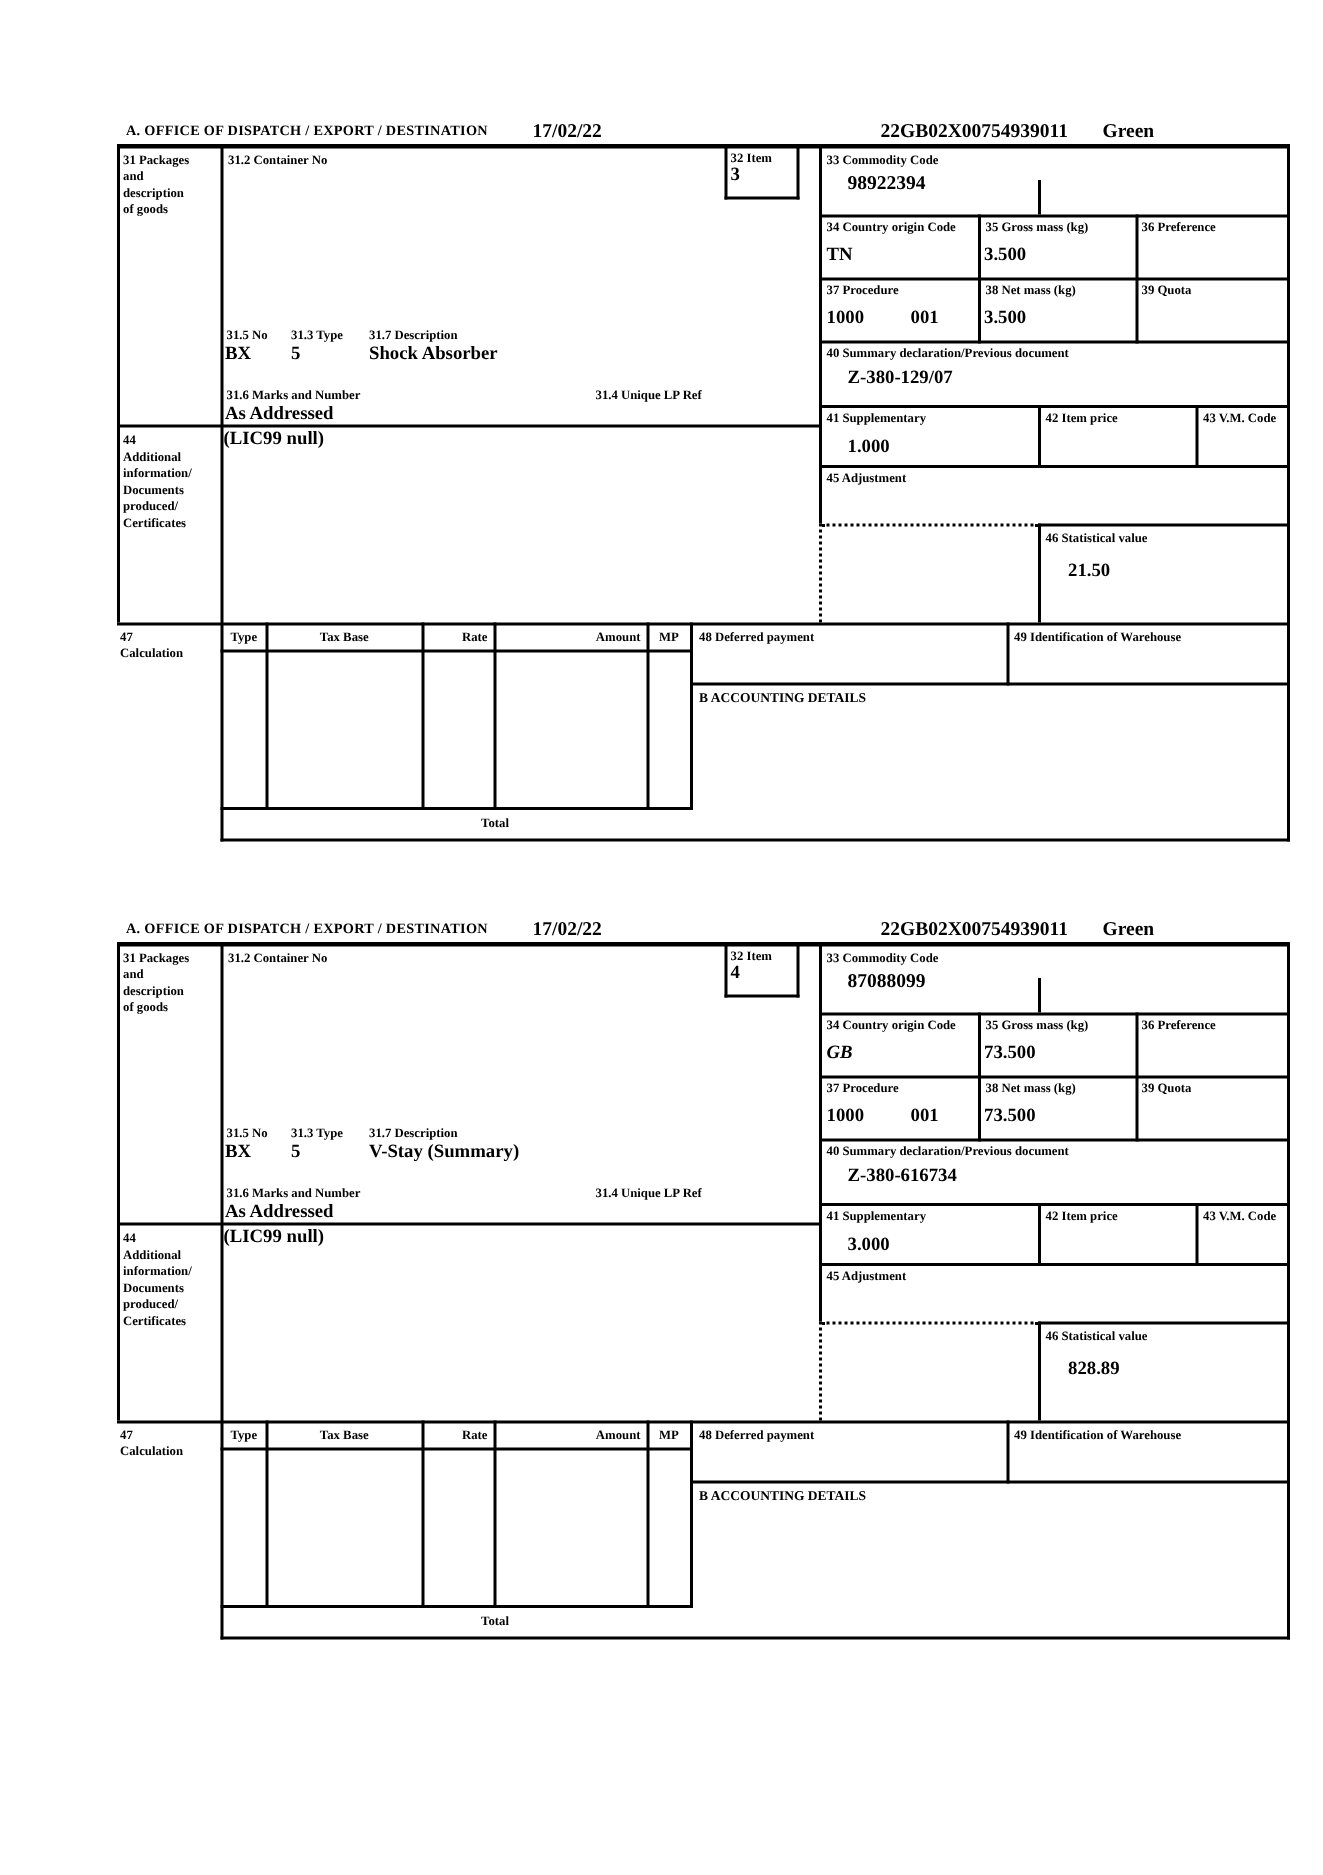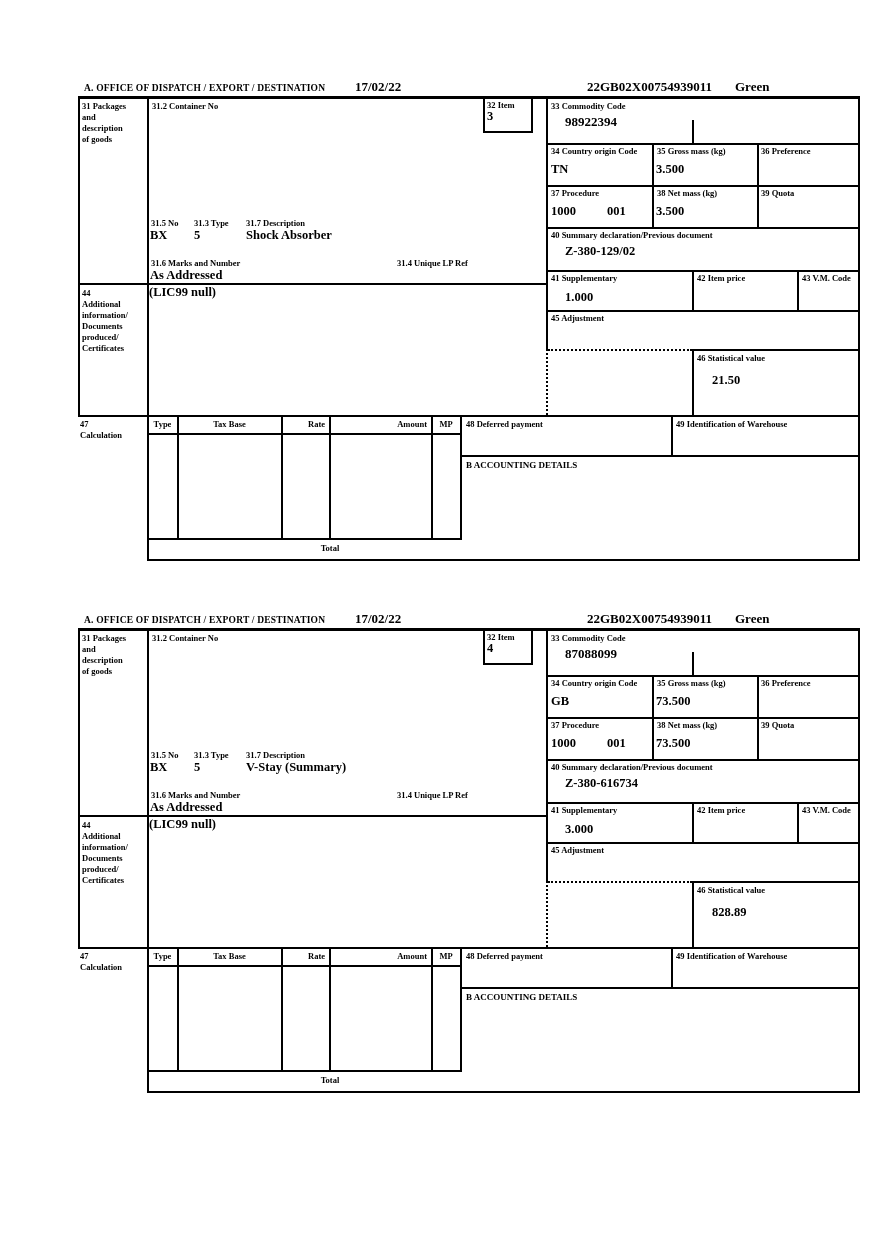--- a/index.html
+++ b/index.html
@@ -92,21 +92,21 @@
     <span class="lbl" style="left:761px; top:64px;">36 Preference</span>
 
     <span class="lbl" style="left:551px; top:106px;">37 Procedure</span>
     <span class="val" style="left:551px; top:122px;">1000</span>
     <span class="val" style="left:607px; top:122px;">001</span>
     <span class="lbl" style="left:657px; top:106px;">38 Net mass (kg)</span>
     <span class="val" style="left:656px; top:122px;">3.500</span>
     <span class="lbl" style="left:761px; top:106px;">39 Quota</span>
 
     <span class="lbl" style="left:551px; top:148px;">40 Summary declaration/Previous document</span>
-    <span class="val" style="left:565px; top:162px;">Z-380-129/02</span>
+    <span class="val" style="left:565px; top:162px;">Z-380-129/07</span>
 
     <span class="lbl" style="left:151px; top:136px;">31.5 No</span>
     <span class="lbl" style="left:194px; top:136px;">31.3 Type</span>
     <span class="lbl" style="left:246px; top:136px;">31.7 Description</span>
     <span class="val" style="left:150px; top:146px;">BX</span>
     <span class="val" style="left:194px; top:146px;">5</span>
     <span class="val" style="left:246px; top:146px;">Shock Absorber</span>
 
     <span class="lbl" style="left:151px; top:176px;">31.6 Marks and Number</span>
     <span class="lbl" style="left:397px; top:176px;">31.4 Unique LP Ref</span>
@@ -194,21 +194,21 @@
 of goods</span>
     <span class="lbl" style="left:152px; top:19px;">31.2 Container No</span>
 
     <span class="lbl" style="left:487px; top:18px;">32 Item</span>
     <span class="val" style="left:487px; top:27px;">4</span>
 
     <span class="lbl" style="left:551px; top:19px;">33 Commodity Code</span>
     <span class="val big" style="left:565px; top:33px;">87088099</span>
 
     <span class="lbl" style="left:551px; top:64px;">34 Country origin Code</span>
-    <span class="val" style="left:551px; top:80px;">GB</span>
+    <span class="val" style="left:551px; top:80px;font-style:italic;">GB</span>
     <span class="lbl" style="left:657px; top:64px;">35 Gross mass (kg)</span>
     <span class="val" style="left:656px; top:80px;">73.500</span>
     <span class="lbl" style="left:761px; top:64px;">36 Preference</span>
 
     <span class="lbl" style="left:551px; top:106px;">37 Procedure</span>
     <span class="val" style="left:551px; top:122px;">1000</span>
     <span class="val" style="left:607px; top:122px;">001</span>
     <span class="lbl" style="left:657px; top:106px;">38 Net mass (kg)</span>
     <span class="val" style="left:656px; top:122px;">73.500</span>
     <span class="lbl" style="left:761px; top:106px;">39 Quota</span>

